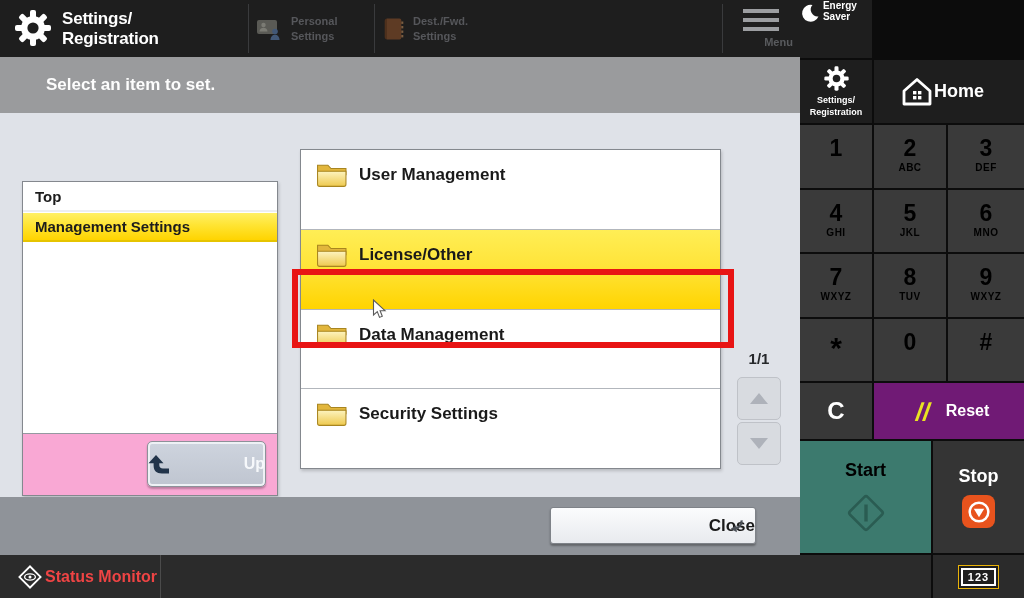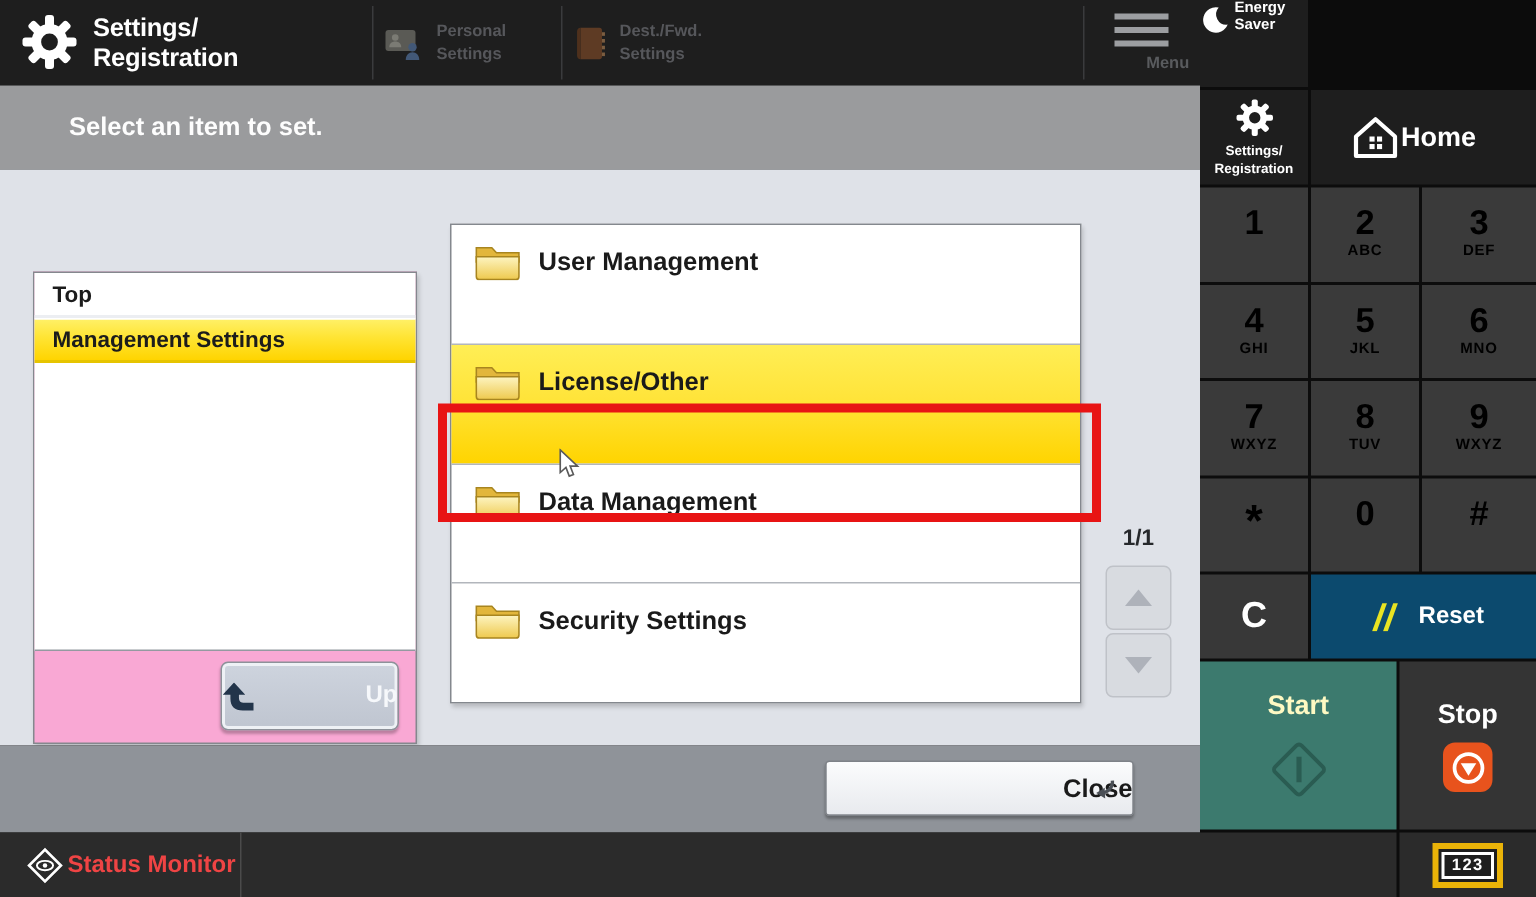--- a/index.html
+++ b/index.html
@@ -106,33 +106,33 @@
   .key { background:#3a3a3a; display:flex; flex-direction:column; align-items:center;
          justify-content:center; cursor:pointer; }
   .key .digit { font-size:23px; font-weight:bold; line-height:1; }
   .key .letters { font-size:10px; font-weight:bold; letter-spacing:.5px; height:13px; margin-top:2px; }
   .key.star-key .digit { font-size:30px; transform:translateY(6px); }
 
   .row-cr { top:383px; height:56px; grid-template-columns:72px 1fr; }
   .ckey { display:flex; align-items:center; justify-content:center; font-size:24px; font-weight:bold;
           background:#383838; cursor:pointer; }
   .reset { display:flex; align-items:center; justify-content:center; gap:12px; font-size:16px;
-           font-weight:bold; background:#0c4a6e; cursor:pointer; }
+           font-weight:bold; background:#701a75; cursor:pointer; }
 
   .row-ss { top:441px; height:112px; grid-template-columns:131px 1fr; }
   .start { background:#3c7a6e; display:flex; flex-direction:column; align-items:center;
-           justify-content:center; gap:10px; color:#fef9c3; font-size:18px; font-weight:bold; }
+           justify-content:center; gap:10px; color:#000000; font-size:18px; font-weight:bold; }
   .stop { background:#343434; display:flex; flex-direction:column; align-items:center;
           justify-content:center; gap:8px; font-size:18px; font-weight:bold; cursor:pointer; }
   .stop-badge { width:33px; height:33px; background:#e8531d; border-radius:8px; display:flex;
                 align-items:center; justify-content:center; }
 
   .row-bb { top:555px; height:43px; grid-template-columns:131px 1fr; }
   .bcell { background:#2b2b2b; display:flex; align-items:center; justify-content:center; }
-  .kb123 { border:4px solid #eab308; background:#1e1e1e; padding:2px; cursor:pointer; }
+  .kb123 { border:1px solid #eab308; background:#1e1e1e; padding:2px; cursor:pointer; }
   .kb123-inner { border:2px solid #fff; padding:0 5px; font-size:11px; font-weight:bold; color:#fff;
                  letter-spacing:1px; line-height:14px; }
 </style>
 </head>
 <body>
 
 <svg width="0" height="0" style="position:absolute">
   <defs>
     <linearGradient id="foldg" x1="0" y1="0" x2="0" y2="1">
       <stop offset="0" stop-color="#fdf4c0"></stop>

